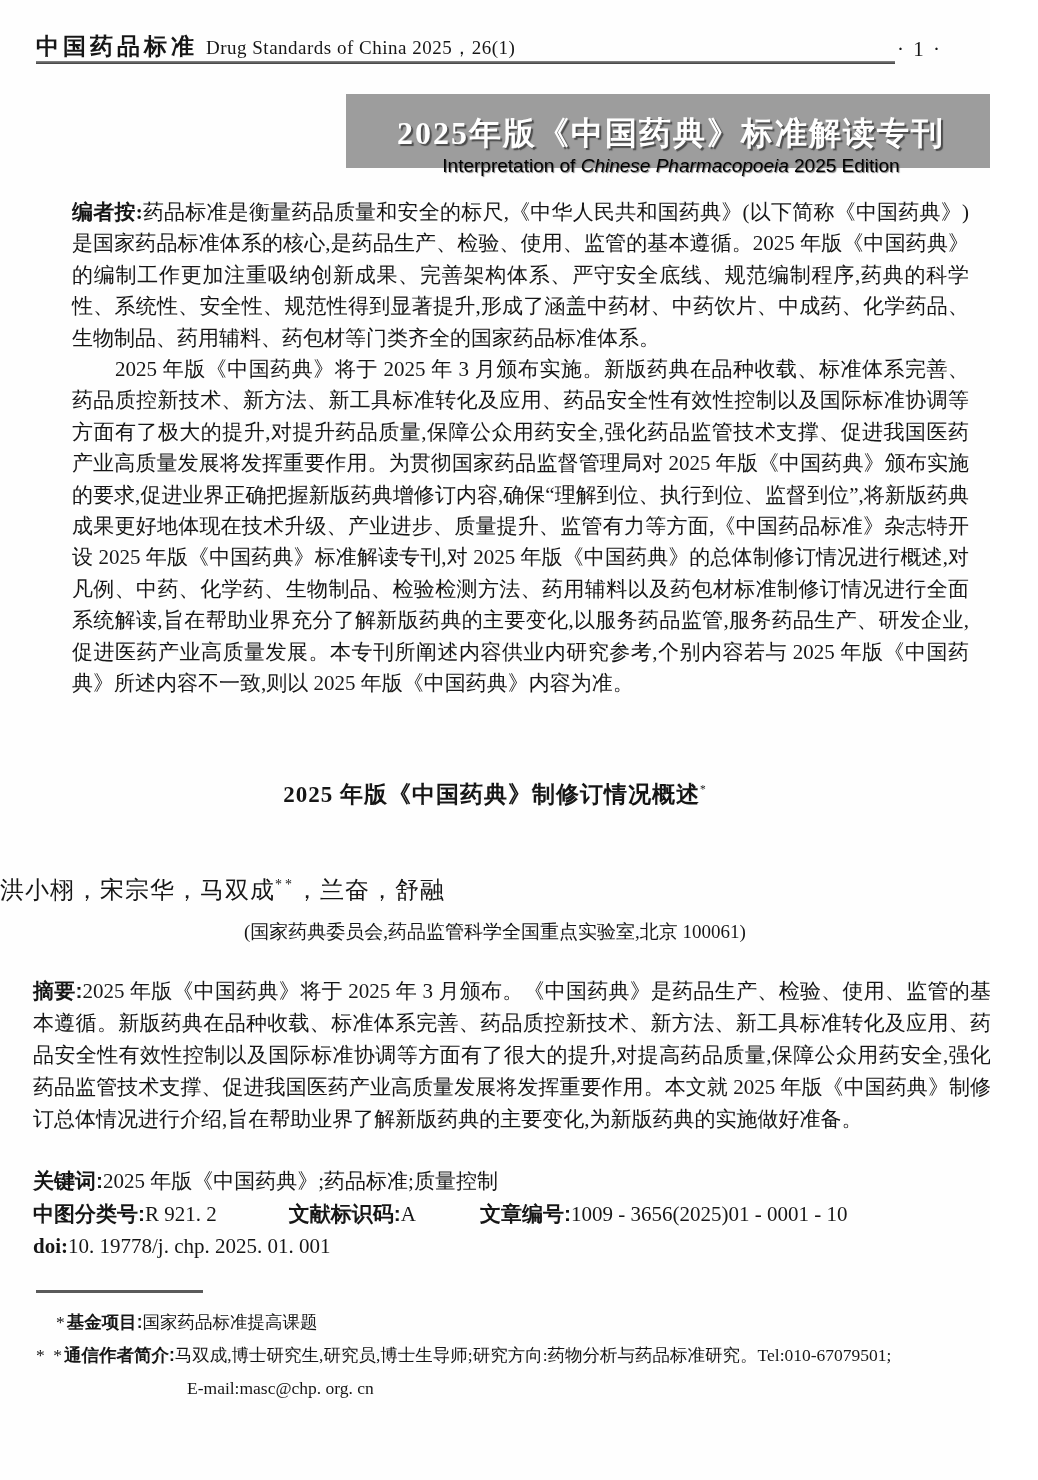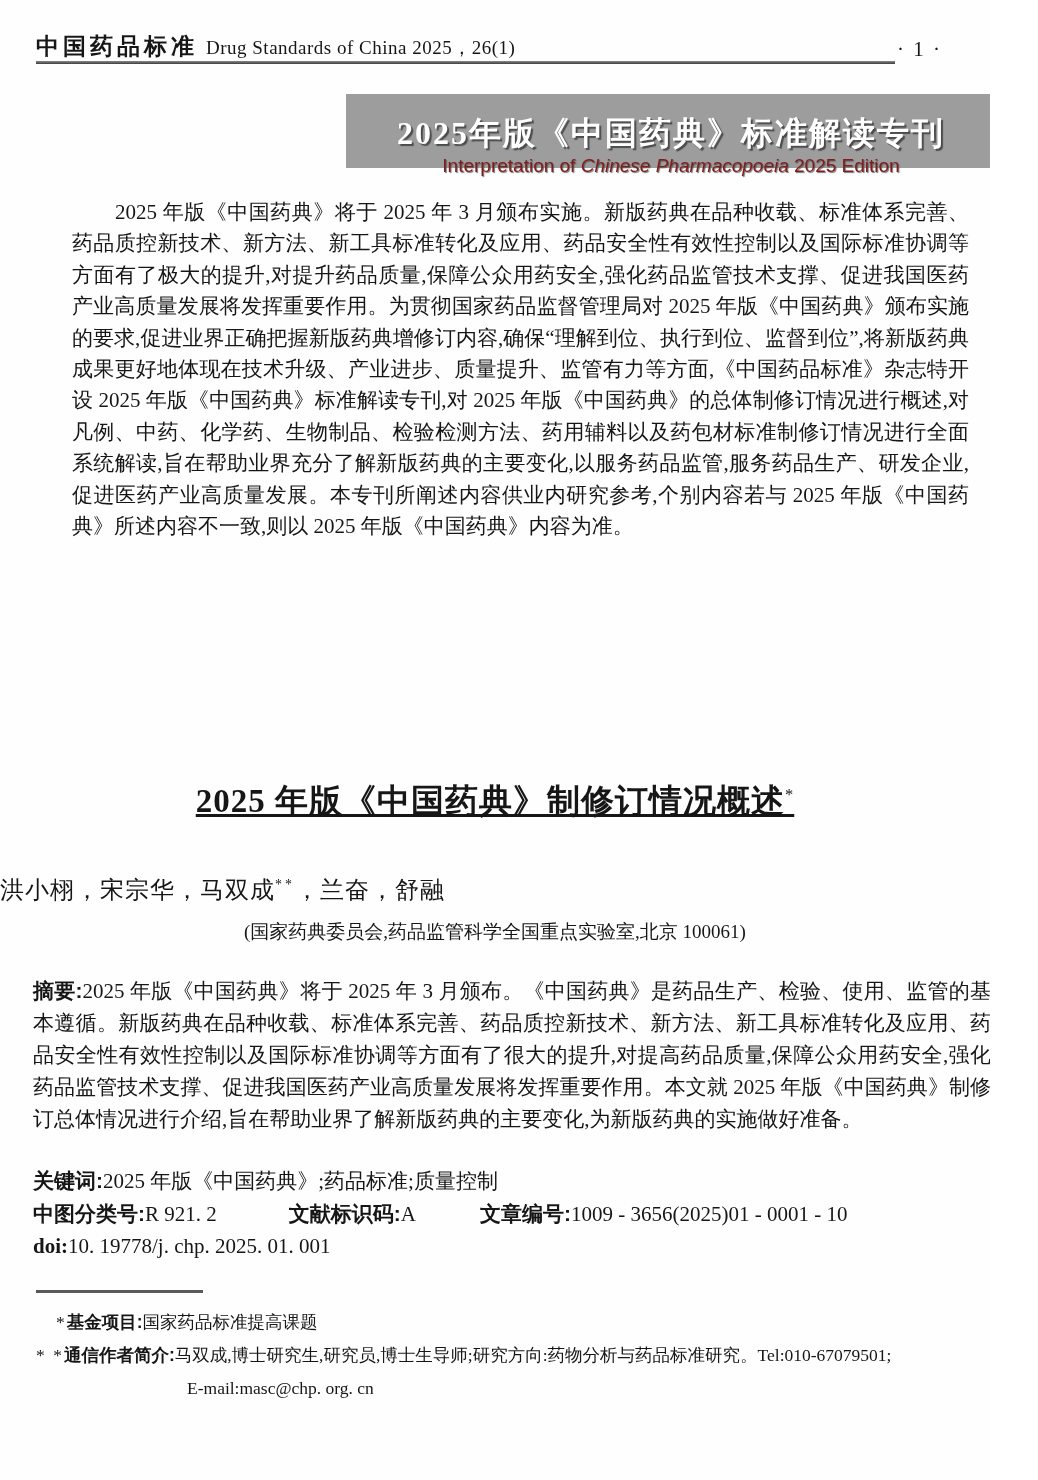--- a/index.html
+++ b/index.html
@@ -16,33 +16,33 @@
   .journal-cn{font-size:23px;font-weight:bold;letter-spacing:4px;}
   .journal-en{font-size:19px;margin-left:4px;letter-spacing:0.5px;}
   .header-rule{position:absolute;left:36px;top:61px;width:859px;height:3px;
     background:linear-gradient(#8a8a8a,#3d3d3d);}
   .page-number{position:absolute;top:37px;right:48px;font-size:21px;letter-spacing:2px;white-space:nowrap;}
   
   .banner{position:absolute;left:346px;top:94px;width:650px;height:74px;
     background:#9d9d9d;text-align:center;padding-top:18px;box-sizing:border-box;}
   .banner-title{font-size:32px;font-weight:bold;color:#ffffff;line-height:42px;
     letter-spacing:2px;text-shadow:2px 2px 1px rgba(66,66,66,0.9);white-space:nowrap;}
-  .banner-subtitle{font-size:19px;color:#7f1d1d;line-height:24px;
+  .banner-subtitle{font-size:19px;color:#000000;line-height:24px;
     font-family:"Liberation Sans","DejaVu Sans",sans-serif;
     text-shadow:1px 1px 1px rgba(80,80,80,0.8);white-space:nowrap;}
   .banner-subtitle .it{font-style:italic;}
   
   .editor-note{position:absolute;left:72px;top:197px;width:897px;
     font-size:21px;line-height:31.4px;text-align:justify;text-justify:inter-ideograph;}
   .editor-note p{margin:0;}
   .label-bold{font-weight:bold;}
   .label-hei{font-weight:bold;font-family:"Liberation Sans","DejaVu Sans",sans-serif;}
   
   .article-title{position:absolute;left:0;top:779px;width:100%;text-align:center;
-    font-size:33px;font-weight:bold;letter-spacing:1px;text-decoration:underline;}
+    font-size:23px;font-weight:bold;letter-spacing:1px;}
   .article-title sup{font-size:0.5em;font-weight:normal;}
   .authors{position:absolute;left:0;top:874px;width:100%;
     font-size:24px;letter-spacing:1px;}
   .authors sup{font-size:0.58em;letter-spacing:3px;}
   .affiliation{position:absolute;left:0;top:919px;width:100%;text-align:center;font-size:19px;}
   
   .abstract{position:absolute;left:33px;top:975px;width:958px;
     font-size:21px;line-height:32px;text-align:justify;text-justify:inter-ideograph;margin:0;}
   .keywords{position:absolute;left:33px;top:1167px;font-size:21px;white-space:nowrap;}
   .meta-line{position:absolute;left:33px;top:1200px;font-size:21px;white-space:nowrap;}
@@ -73,20 +73,21 @@
   <div class="page-number">· 1 ·</div>
 
   <div class="banner">
     <div class="banner-title">2025年版《中国药典》标准解读专刊</div>
     <div class="banner-subtitle">
       <span>Interpretation of </span><span class="it">Chinese Pharmacopoeia</span><span> 2025 Edition</span>
     </div>
   </div>
 
   <div class="editor-note">
+    <p><span class="label-bold">编者按:</span><span>药品标准是衡量药品质量和安全的标尺,《中华人民共和国药典》(以下简称《中国药典》)是国家药品标准体系的核心,是药品生产、检验、使用、监管的基本遵循。2025 年版《中国药典》的编制工作更加注重吸纳创新成果、完善架构体系、严守安全底线、规范编制程序,药典的科学性、系统性、安全性、规范性得到显著提升,形成了涵盖中药材、中药饮片、中成药、化学药品、生物制品、药用辅料、药包材等门类齐全的国家药品标准体系。</span></p>
     <p>　　2025 年版《中国药典》将于 2025 年 3 月颁布实施。新版药典在品种收载、标准体系完善、药品质控新技术、新方法、新工具标准转化及应用、药品安全性有效性控制以及国际标准协调等方面有了极大的提升,对提升药品质量,保障公众用药安全,强化药品监管技术支撑、促进我国医药产业高质量发展将发挥重要作用。为贯彻国家药品监督管理局对 2025 年版《中国药典》颁布实施的要求,促进业界正确把握新版药典增修订内容,确保“理解到位、执行到位、监督到位”,将新版药典成果更好地体现在技术升级、产业进步、质量提升、监管有力等方面,《中国药品标准》杂志特开设 2025 年版《中国药典》标准解读专刊,对 2025 年版《中国药典》的总体制修订情况进行概述,对凡例、中药、化学药、生物制品、检验检测方法、药用辅料以及药包材标准制修订情况进行全面系统解读,旨在帮助业界充分了解新版药典的主要变化,以服务药品监管,服务药品生产、研发企业,促进医药产业高质量发展。本专刊所阐述内容供业内研究参考,个别内容若与 2025 年版《中国药典》所述内容不一致,则以 2025 年版《中国药典》内容为准。</p>
   </div>
 
   <div class="article-title">
     <span>2025 年版《中国药典》制修订情况概述</span><sup>*</sup>
   </div>
   <div class="authors">
     <span>洪小栩，宋宗华，马双成</span><sup>**</sup><span>，兰奋，舒融</span>
   </div>
   <div class="affiliation">(国家药典委员会,药品监管科学全国重点实验室,北京 100061)</div>

